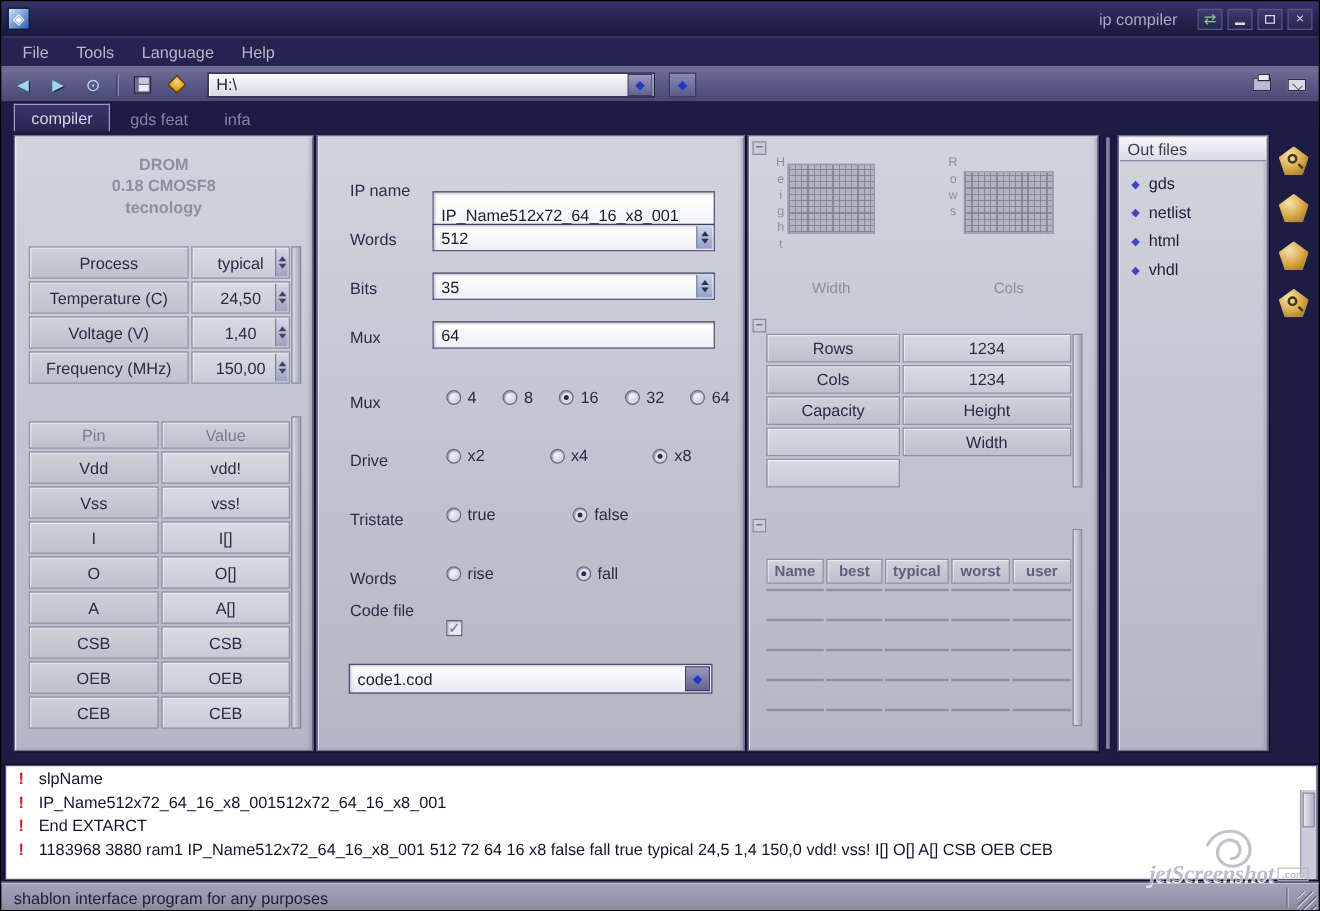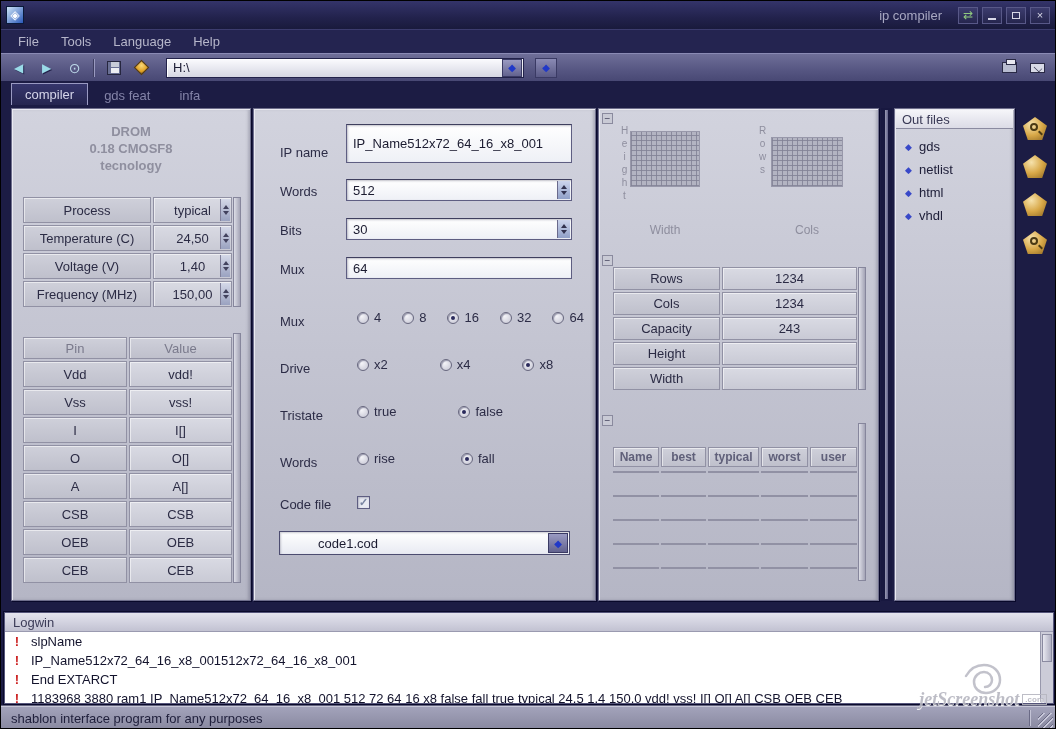--- a/index.html
+++ b/index.html
@@ -123,21 +123,21 @@
   .radio.selected::after { content:""; position:absolute; left:3px; top:3px; width:4px; height:4px;
     border-radius:50%; background:#2a2a5c; }
   .opt-label { color:#2c2c46; }
   .checkbox { position:absolute; width:13px; height:13px; background:#e8eaf2;
     border:1px solid #5e5e82; box-shadow:inset 1px 1px 2px rgba(50,50,80,.3);
     display:flex; align-items:center; justify-content:center; color:#7a86a2;
     font-size:11px; font-weight:bold; }
   .code-combo { position:absolute; left:25px; top:422px; width:291px; height:24px;
     background:linear-gradient(180deg,#ffffff,#e8eaf2); border:1px solid #4c4c70;
     box-shadow:inset 1px 1px 2px rgba(50,50,80,.25); display:flex; align-items:center; }
-  .code-combo .path-text { color:#1b1b30;margin-left:32px; }
+  .code-combo .path-text { color:#1b1b30; }
   .code-combo .combo-diamond-btn { height:20px; }
 
   
   .collapse { position:absolute; width:11px; height:11px; background:#c9cad5;
     border:1px solid #8a8a9e; color:#3e3e58; font-size:10px; line-height:9px; text-align:center; }
   .vlabel { position:absolute; writing-mode:vertical-rl; text-orientation:upright;
     color:#8e8e9e; font-size:10px; letter-spacing:2px; }
   .hatch { position:absolute; border:1px solid #9898aa; background-color:#b3b4c2;
     background-image:repeating-linear-gradient(0deg, rgba(130,130,150,.85) 0 1px, transparent 1px 5px),
                      repeating-linear-gradient(90deg, rgba(130,130,150,.85) 0 1px, transparent 1px 5px); }
@@ -335,34 +335,34 @@
         <div class="cell field">OEB</div>
         <div class="cell">CEB</div>
         <div class="cell field">CEB</div>
       </div>
       <div class="vstrip"></div>
     </div>
   </div>
 
   <div class="panel panel-mid">
     <div class="f-label" style="top:36px">IP name</div>
-    <div class="text-field" style="left:92px; top:15px; width:226px; height:39px">IP_Name512x72_64_16_x8_001</div>
+    <div class="text-field" style="left:92px; top:44px; width:226px; height:39px">IP_Name512x72_64_16_x8_001</div>
 
     <div class="f-label" style="top:75px">Words</div>
     <div class="text-field" style="left:92px; top:70px; width:226px; height:22px">
         <span>512</span>
         <span class="field-spin">
           <i class="up"></i>
           <i class="dn"></i>
         </span>
       </div>
 
     <div class="f-label" style="top:114px">Bits</div>
     <div class="text-field" style="left:92px; top:109px; width:226px; height:22px">
-        <span>30</span>
+        <span>35</span>
         <span class="field-spin">
           <i class="up"></i>
           <i class="dn"></i>
         </span>
       </div>
 
     <div class="f-label" style="top:153px">Mux</div>
     <div class="text-field" style="left:92px; top:148px; width:226px; height:22px">64</div>
 
     <div class="f-label" style="top:205px">Mux</div>
@@ -422,21 +422,21 @@
       <span class="radio-opt">
           <span class="radio"></span>
           <span class="opt-label">rise</span>
         </span>
       <span class="radio-opt">
           <span class="radio selected"></span>
           <span class="opt-label">fall</span>
         </span>
     </div>
 
-    <div class="f-label" style="top:388px">Code file</div>
+    <div class="f-label" style="top:372px">Code file</div>
     <div class="checkbox" style="left:103px; top:387px">
         <span>✓</span>
       </div>
 
     <div class="code-combo">
       <span class="path-text">code1.cod</span>
       <span class="combo-diamond-btn">
           <span>◆</span>
         </span>
     </div>
@@ -454,21 +454,20 @@
     <div class="xlabel" style="left:172px; top:114px; width:72px">Cols</div>
 
     <div class="collapse" style="left:3px; top:146px">−</div>
     <div class="table-wrap dims-wrap">
       <div class="etable dims-table">
         <div class="cell">Rows</div>
         <div class="cell field">1234</div>
         <div class="cell">Cols</div>
         <div class="cell field">1234</div>
         <div class="cell">Capacity</div>
-        <div class="cell field">243</div>
         <div class="cell">Height</div>
         <div class="cell field"></div>
         <div class="cell">Width</div>
         <div class="cell field"></div>
       </div>
       <div class="vstrip"></div>
     </div>
 
     <div class="collapse" style="left:3px; top:306px">−</div>
     <div class="table-wrap timing-wrap">
@@ -552,21 +551,20 @@
     </div>
   <div class="side-icon" style="top:191px">
       <div class="penta"></div>
     </div>
   <div class="side-icon" style="top:229px">
       <div class="penta"></div>
       <div class="mag"></div>
     </div>
 
   <div class="logwin">
-    <div class="log-header">Logwin</div>
     <div class="log-row">
         <span class="log-bang">!</span>
         <span class="log-text">slpName</span>
       </div>
     <div class="log-row">
         <span class="log-bang">!</span>
         <span class="log-text">IP_Name512x72_64_16_x8_001512x72_64_16_x8_001</span>
       </div>
     <div class="log-row">
         <span class="log-bang">!</span>

